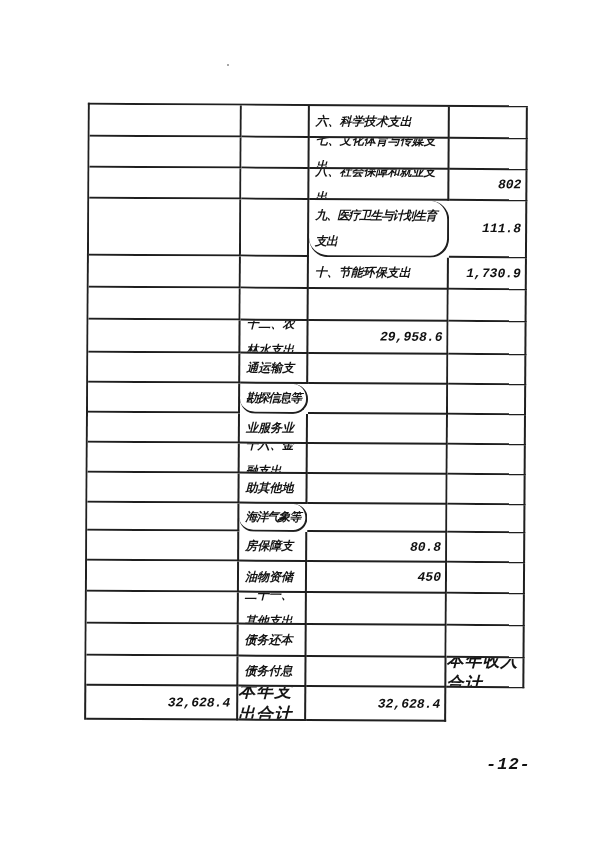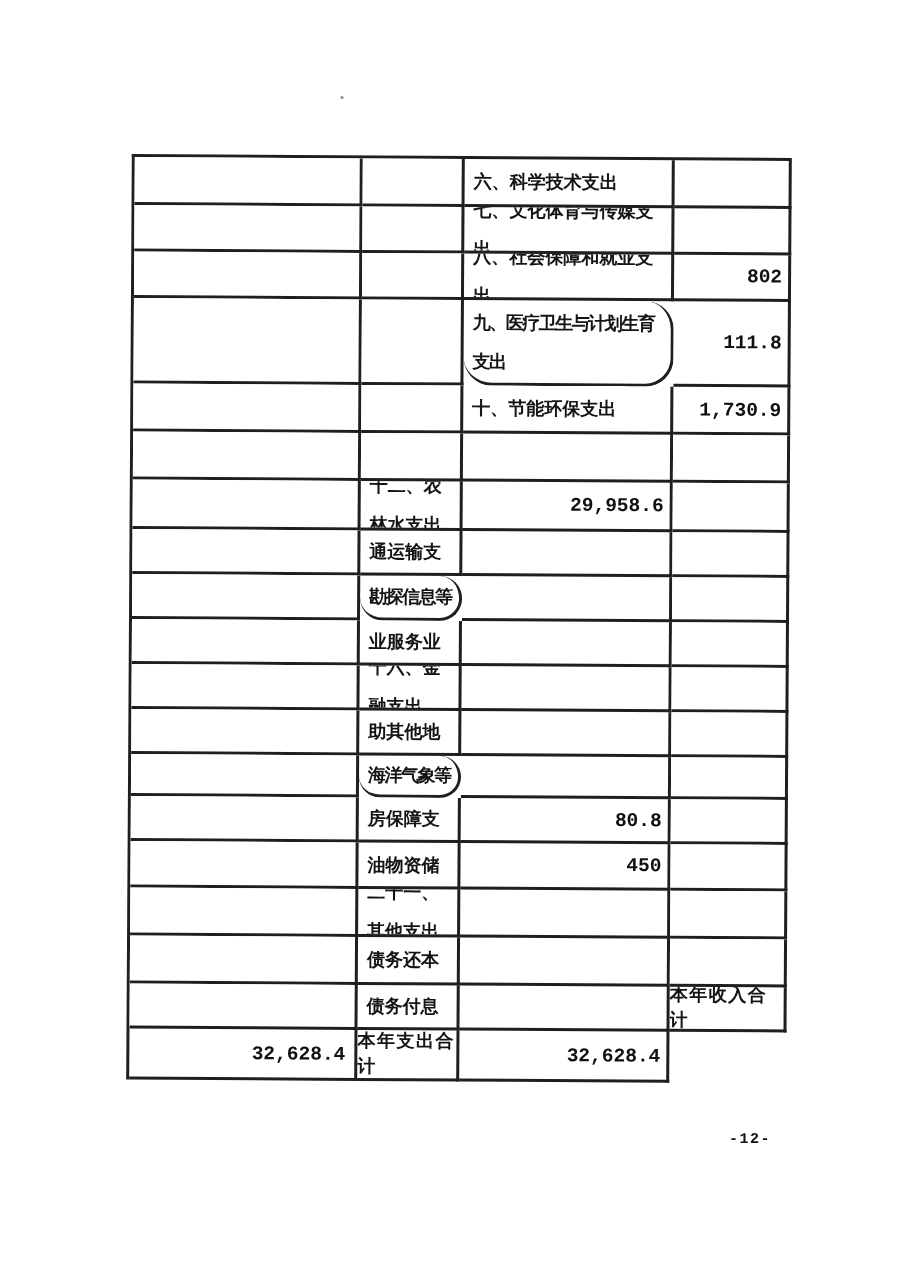--- a/index.html
+++ b/index.html
@@ -1,19 +1,19 @@
 <!DOCTYPE html>
 <html style="--ln: #1f1f1f; --txt: #141414; --val: #101010;"><head>
 <meta charset="utf-8">
 <style>
   :root{ --ln:#1f1f1f; --txt:#141414; --val:#101010; }
   html,body{margin:0;padding:0;}
   .page{
     position:relative;width:600px;height:845px;background:#ffffff;
-    overflow:hidden;font-family:"Liberation Serif","DejaVu Serif",serif;
+    overflow:hidden;font-family:"Liberation Serif","DejaVu Serif",serif;font-style:italic;
   }
   .table-rotate{
     position:absolute;left:86px;top:104px;
     transform:rotate(.35deg);transform-origin:50% 50%;
   }
   .grid{
     display:inline-grid;
     grid-template-columns:152px 68px 140px 78px;
     border-top:2px solid var(--ln);
     border-left:2px solid var(--ln);
@@ -34,27 +34,27 @@
     word-break:break-all;
   }
   .squeeze{letter-spacing:-1px;border-radius:19px;}
   .c-value{
     justify-content:flex-end;padding-right:4px;
     font-family:"Liberation Mono","DejaVu Sans Mono",monospace;
     font-size:13px;font-weight:700;color:var(--val);
   }
   .c-total-label{
     justify-content:center;padding:0;
-    font-size:12px;font-weight:600;letter-spacing:1px;color:var(--txt);
+    font-size:17px;font-weight:600;letter-spacing:1px;color:var(--txt);
   }
   .c-total-value{padding-right:6px;}
   .page-number{
     position:absolute;left:486px;top:755px;
     font-family:"Liberation Mono","DejaVu Sans Mono",monospace;
-    font-size:10px;font-weight:700;color:#111;letter-spacing:1px;
+    font-size:17px;font-weight:700;color:#111;letter-spacing:1px;
   }
   .speck{position:absolute;border-radius:50%;}
   .speck.s1{left:227px;top:64px;width:2px;height:2px;background:#8a8a8a;}
   .speck.s2{left:194px;top:277px;width:2px;height:2px;background:#555;}
 </style>
 </head>
 <body>
 
 <div class="page" style="background: rgb(255, 255, 255);">
   <div class="speck s1"></div>

